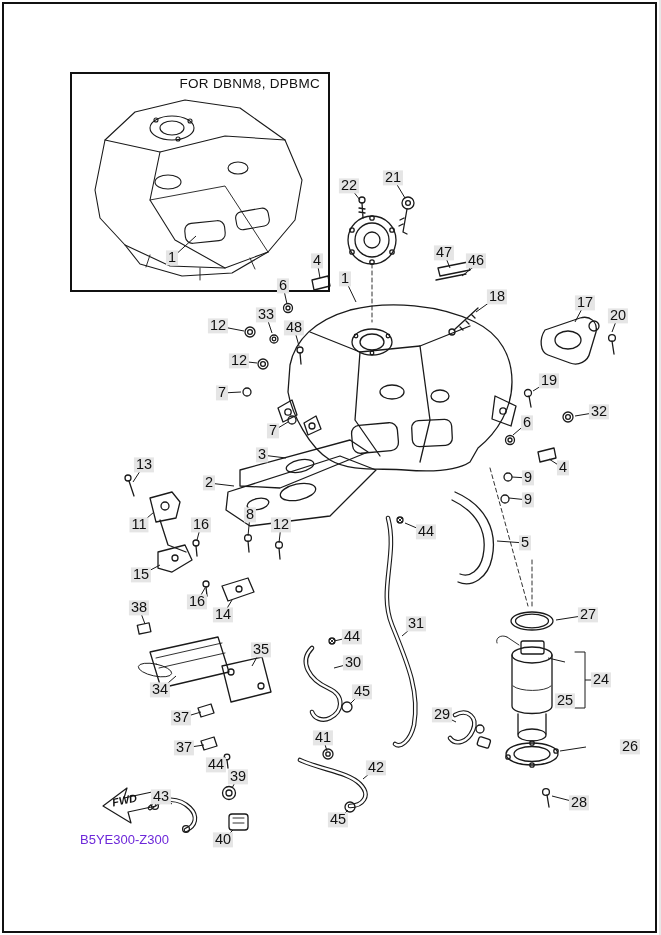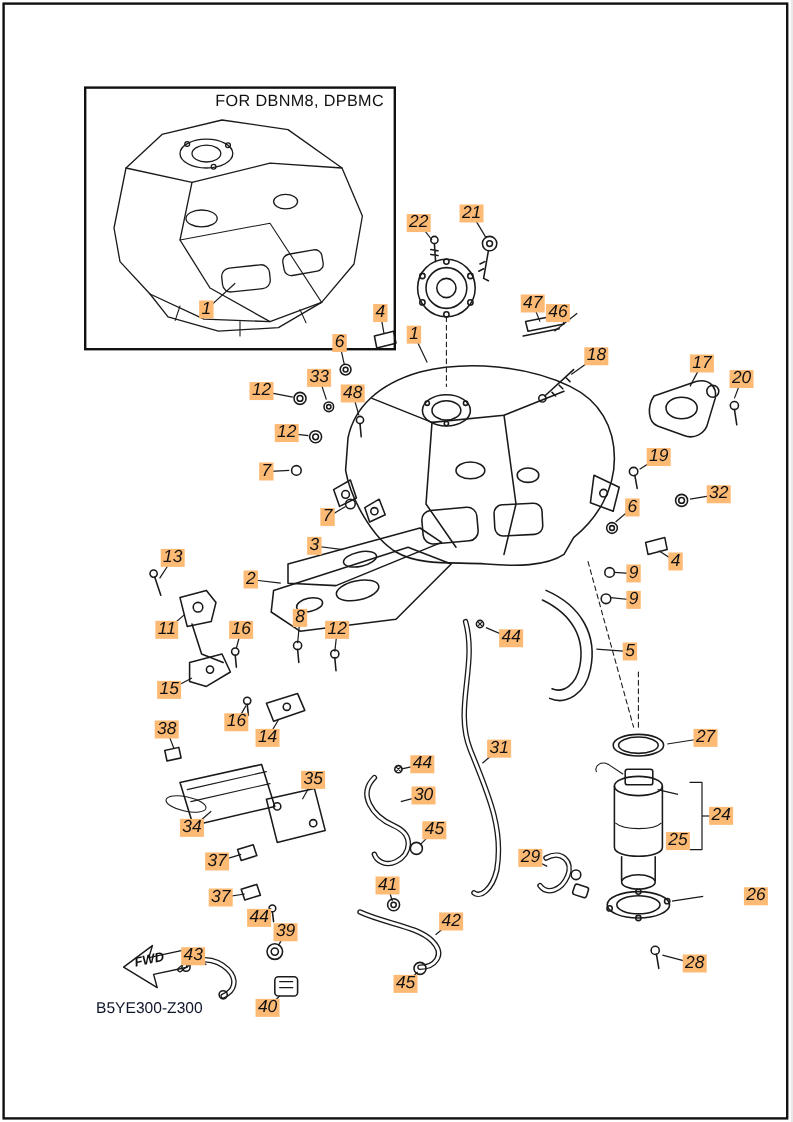--- a/index.html
+++ b/index.html
@@ -18,24 +18,24 @@
     position:absolute; left:70px; top:72px; width:260px; height:220px;
     border:2px solid #111; box-sizing:border-box;
   }
   .inset-caption {
     position:absolute; right:6px; top:2px; font-size:13.5px; color:#111;
     letter-spacing:0.3px; background:#fff; padding:0 2px; white-space:nowrap;
   }
   .callout-layer { position:absolute; left:0; top:0; width:661px; height:935px; }
   .callout {
     position:absolute; transform:translate(-50%,-50%);
-    font-size:14.5px; color:#111; background:#fdba74; padding:0 2px; line-height:1.05;font-style:italic;
+    font-size:14.5px; color:#111; background:#e5e5e5; padding:0 2px; line-height:1.05;
   }
   .code-label {
-    position:absolute; left:80px; top:832px; font-size:13px; color:#0f172a;
+    position:absolute; left:80px; top:832px; font-size:13px; color:#6d28d9;
   }
   .fwd-label {
     position:absolute; left:112px; top:794px; font-size:11px; font-weight:bold;
     font-style:italic; color:#111; transform:rotate(-12deg);
   }
 </style>
 </head>
 <body>
 
 <div class="canvas">
@@ -326,21 +326,21 @@
 
   <div class="inset-box">
     <div class="inset-caption">FOR DBNM8, DPBMC</div>
   </div>
 
   <div class="callout-layer">
       <div class="callout" style="left: 172px; top: 258px;">1</div>
       <div class="callout" style="left: 349px; top: 186px;">22</div>
       <div class="callout" style="left: 393px; top: 178px;">21</div>
       <div class="callout" style="left: 444px; top: 253px;">47</div>
-      <div class="callout" style="left: 465px; top: 261px;">46</div>
+      <div class="callout" style="left: 476px; top: 261px;">46</div>
       <div class="callout" style="left: 497px; top: 297px;">18</div>
       <div class="callout" style="left: 585px; top: 303px;">17</div>
       <div class="callout" style="left: 618px; top: 316px;">20</div>
       <div class="callout" style="left: 317px; top: 261px;">4</div>
       <div class="callout" style="left: 283px; top: 286px;">6</div>
       <div class="callout" style="left: 345px; top: 279px;">1</div>
       <div class="callout" style="left: 266px; top: 315px;">33</div>
       <div class="callout" style="left: 294px; top: 328px;">48</div>
       <div class="callout" style="left: 218px; top: 326px;">12</div>
       <div class="callout" style="left: 239px; top: 361px;">12</div>

